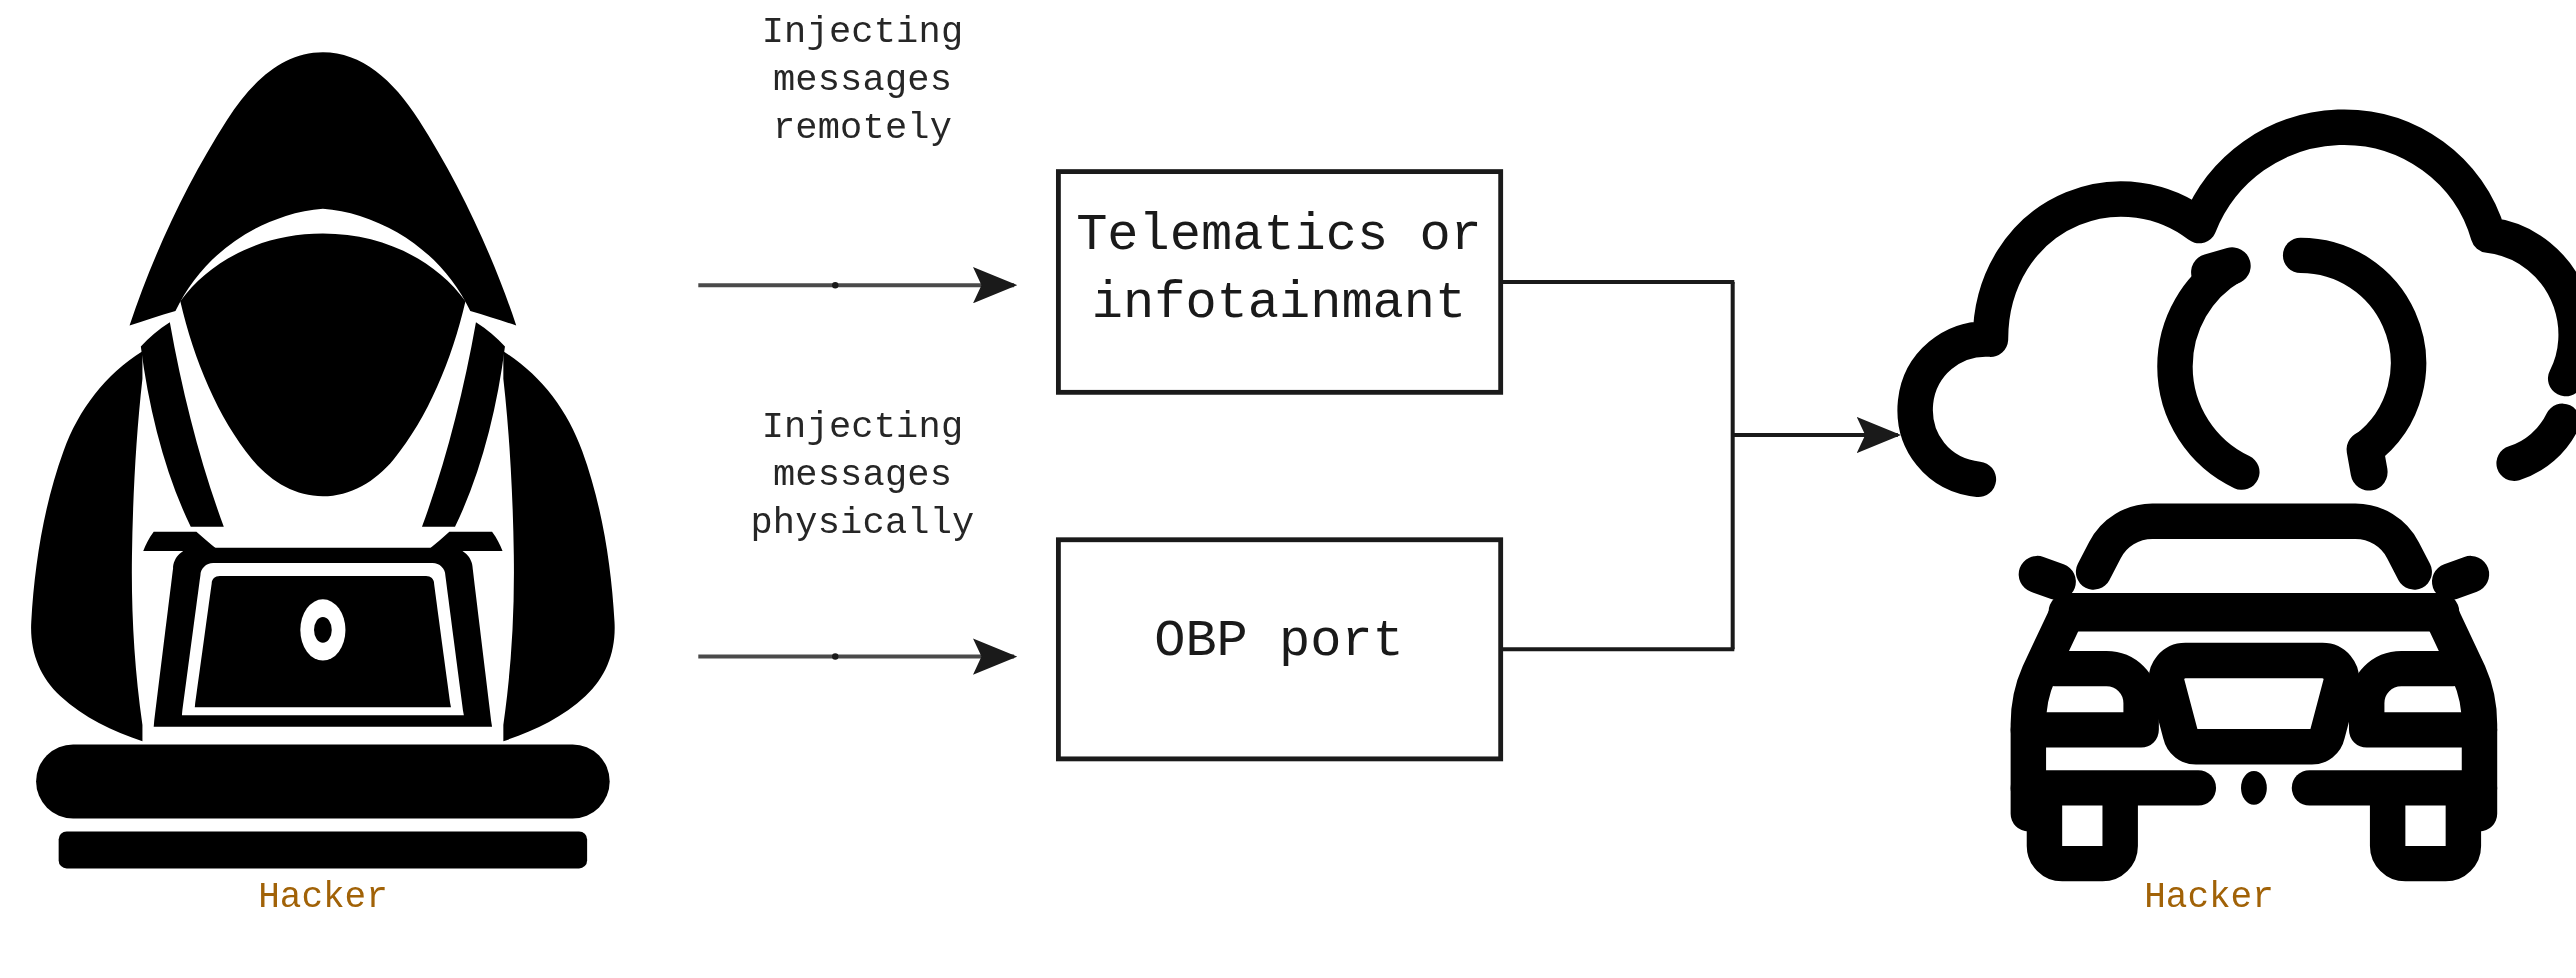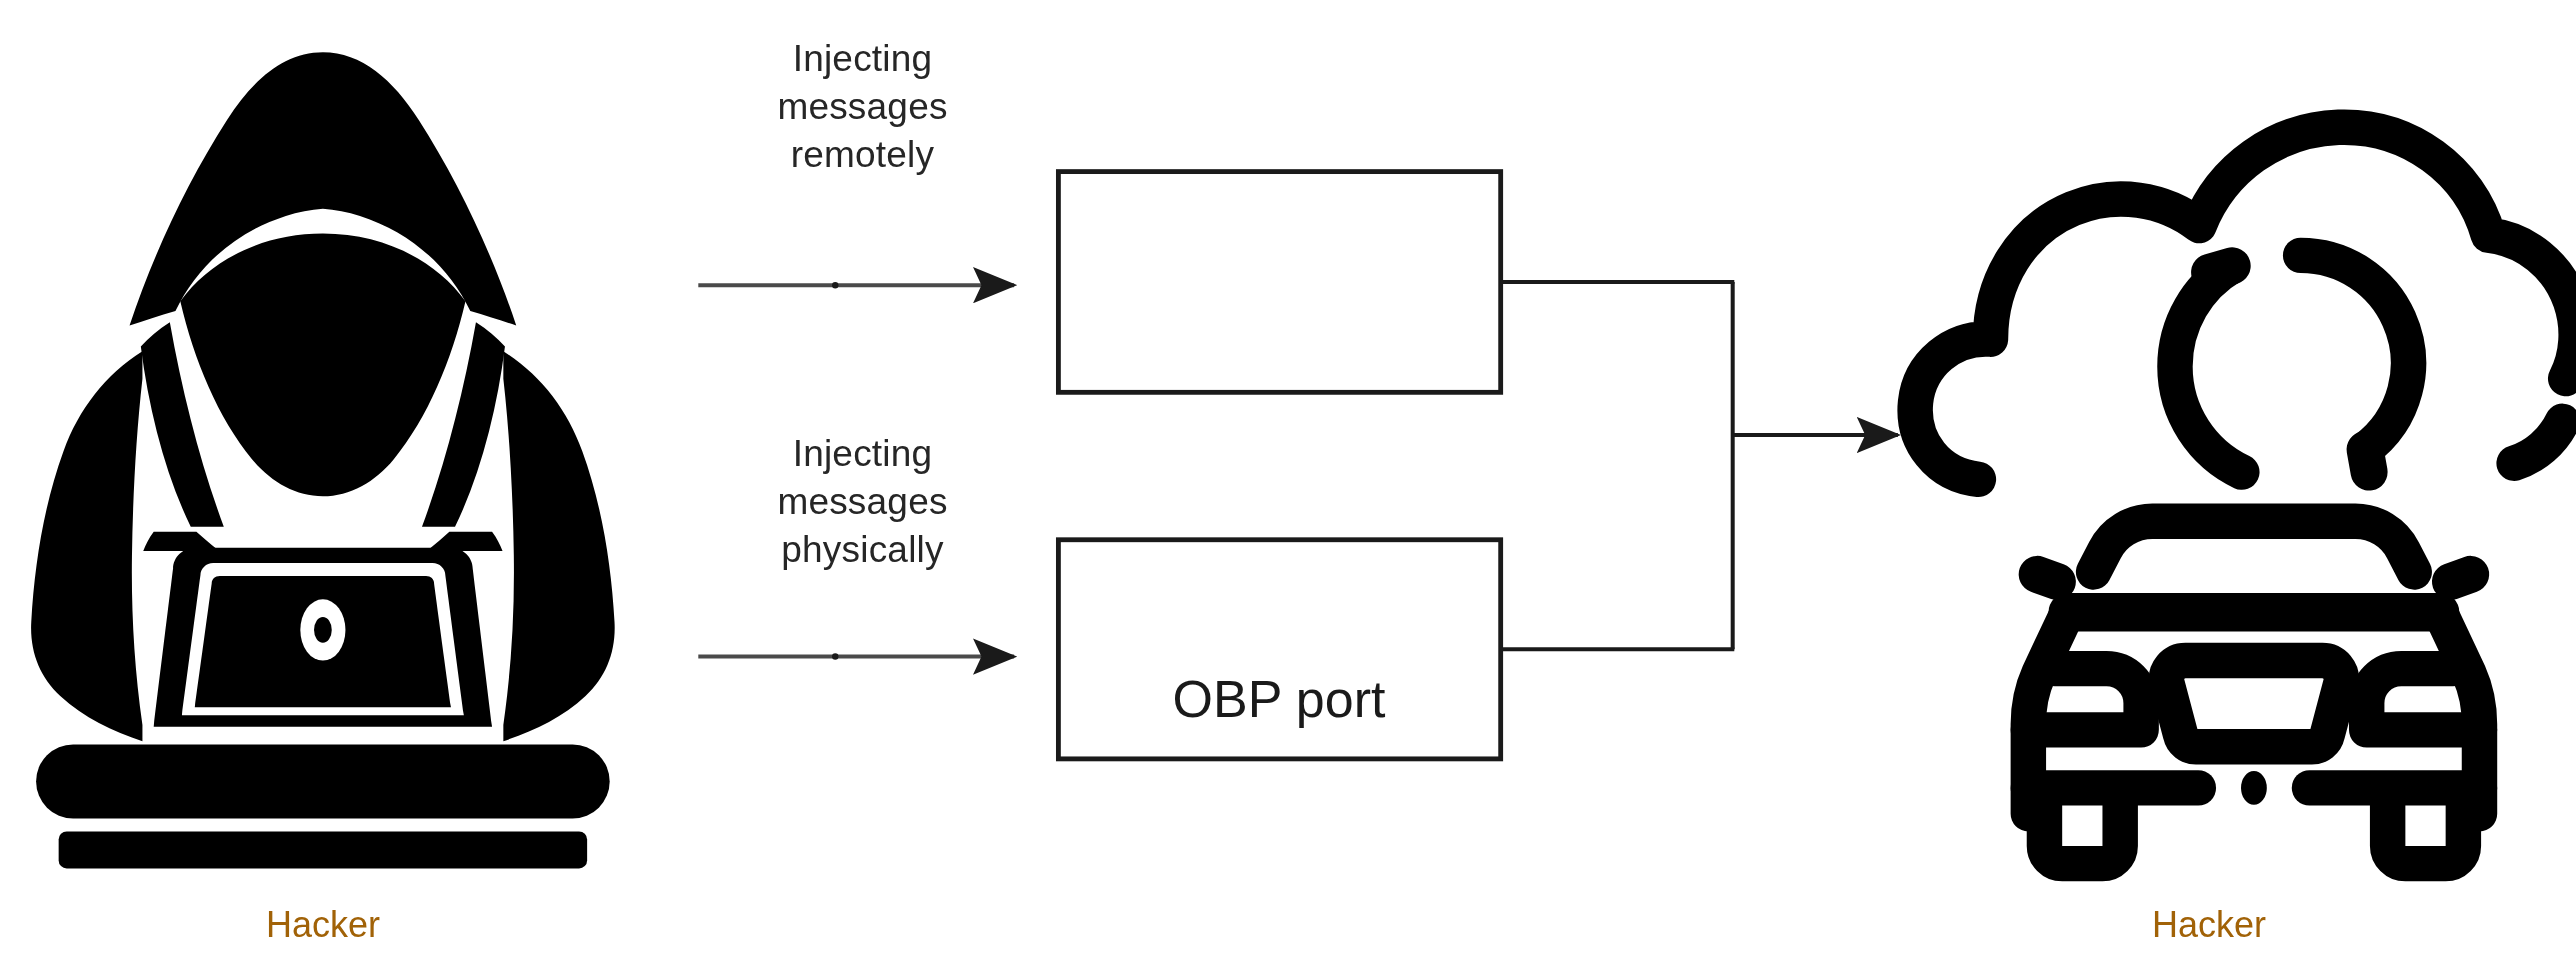--- a/index.html
+++ b/index.html
@@ -29,22 +29,21 @@
     height: 978px;
   }
 
   
   .txt {
     position: absolute;
     color: #1a1a1a;
     line-height: 1.30;
     text-align: center;
     white-space: pre-line;
-    font-family: Liberation Sans, sans-serif;
-    margin-top: 27px;
+    font-family: Liberation Mono, monospace;
   }
 
   .edge-label {
     font-size: 37px;
     letter-spacing: 0.2px;
     color: #262626;
   }
   #label-remote {
     left: 661px;
     top: 8px;
@@ -60,21 +59,21 @@
     font-size: 52px;
     color: #1a1a1a;
   }
   #box1-label {
     left: 1058px;
     top: 202px;
     width: 442px;
   }
   #box2-label {
     left: 1058px;
-    top: 639px;
+    top: 608px;
     width: 442px;
   }
 
   .endpoint-label {
     font-size: 36px;
     color: #a16207;
   }
   #hacker-label {
     left: 81px;
     top: 875px;
@@ -315,20 +314,22 @@
   </svg>
 
   <div class="txt edge-label" id="label-remote">Injecting
 messages
 remotely</div>
 
   <div class="txt edge-label" id="label-physical">Injecting
 messages
 physically</div>
 
+  <div class="txt box-label" id="box1-label">Telematics or
+infotainmant</div>
 
   <div class="txt box-label" id="box2-label">OBP port</div>
 
   <div class="txt endpoint-label" id="hacker-label">Hacker</div>
 
   <div class="txt endpoint-label" id="vehicle-label">Hacker</div>
 
 </div>
 
 

